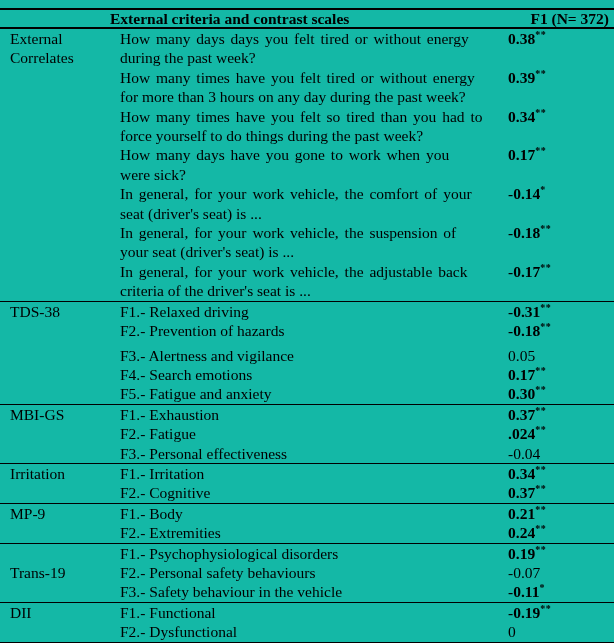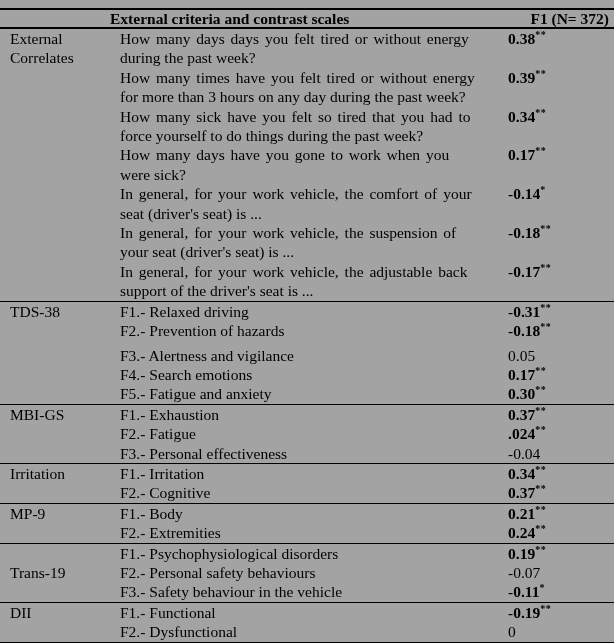--- a/index.html
+++ b/index.html
@@ -7,21 +7,21 @@
     padding: 0;
     background: #ffffff;
     color: #000000;
     font-family: "Liberation Serif", "DejaVu Serif", serif;
   }
   #page {
     width: 614px;
     height: 643px;
     padding-top: 8px;
     box-sizing: border-box;
-    background: #a3a3a3;
+    background: #14b8a6;
   }
   table#corr-table {
     width: 614px;
     border-collapse: collapse;
     table-layout: fixed;
     border-bottom: 2px solid #000;
   }
   col.c1 { width: 110px; }
   col.c2 { width: 398px; }
   col.c3 { width: 106px; }
@@ -95,21 +95,21 @@
       </tr>
       <tr>
         <td class="crit">
           <div class="qline1">How many times have you felt tired or without energy</div>
           <div class="qline2">for more than 3 hours on any day during the past week?</div>
         </td>
         <td class="val"><span class="b">0.39</span><sup class="sig b">**</sup></td>
       </tr>
       <tr>
         <td class="crit">
-          <div class="qline1">How many sick have you felt so tired that you had to</div>
+          <div class="qline1">How many times have you felt so tired than you had to</div>
           <div class="qline2">force yourself to do things during the past week?</div>
         </td>
         <td class="val"><span class="b">0.34</span><sup class="sig b">**</sup></td>
       </tr>
       <tr>
         <td class="crit">
           <div class="qline1">How many days have you gone to work when you</div>
           <div class="qline2">were sick?</div>
         </td>
         <td class="val"><span class="b">0.17</span><sup class="sig b">**</sup></td>
@@ -124,21 +124,21 @@
       <tr>
         <td class="crit">
           <div class="qline1">In general, for your work vehicle, the suspension of</div>
           <div class="qline2">your seat (driver's seat) is ...</div>
         </td>
         <td class="val"><span class="b">-0.18</span><sup class="sig b">**</sup></td>
       </tr>
       <tr>
         <td class="crit">
           <div class="qline1">In general, for your work vehicle, the adjustable back</div>
-          <div class="qline2">support of the driver's seat is ...</div>
+          <div class="qline2">criteria of the driver's seat is ...</div>
         </td>
         <td class="val"><span class="b">-0.17</span><sup class="sig b">**</sup></td>
       </tr>
     </tbody>
 
     <tbody class="sec">
       <tr>
         <td class="lbl" rowspan="5">TDS-38</td>
         <td class="crit">F1.- Relaxed driving</td>
         <td class="val"><span class="b">-0.31</span><sup class="sig b">**</sup></td>

